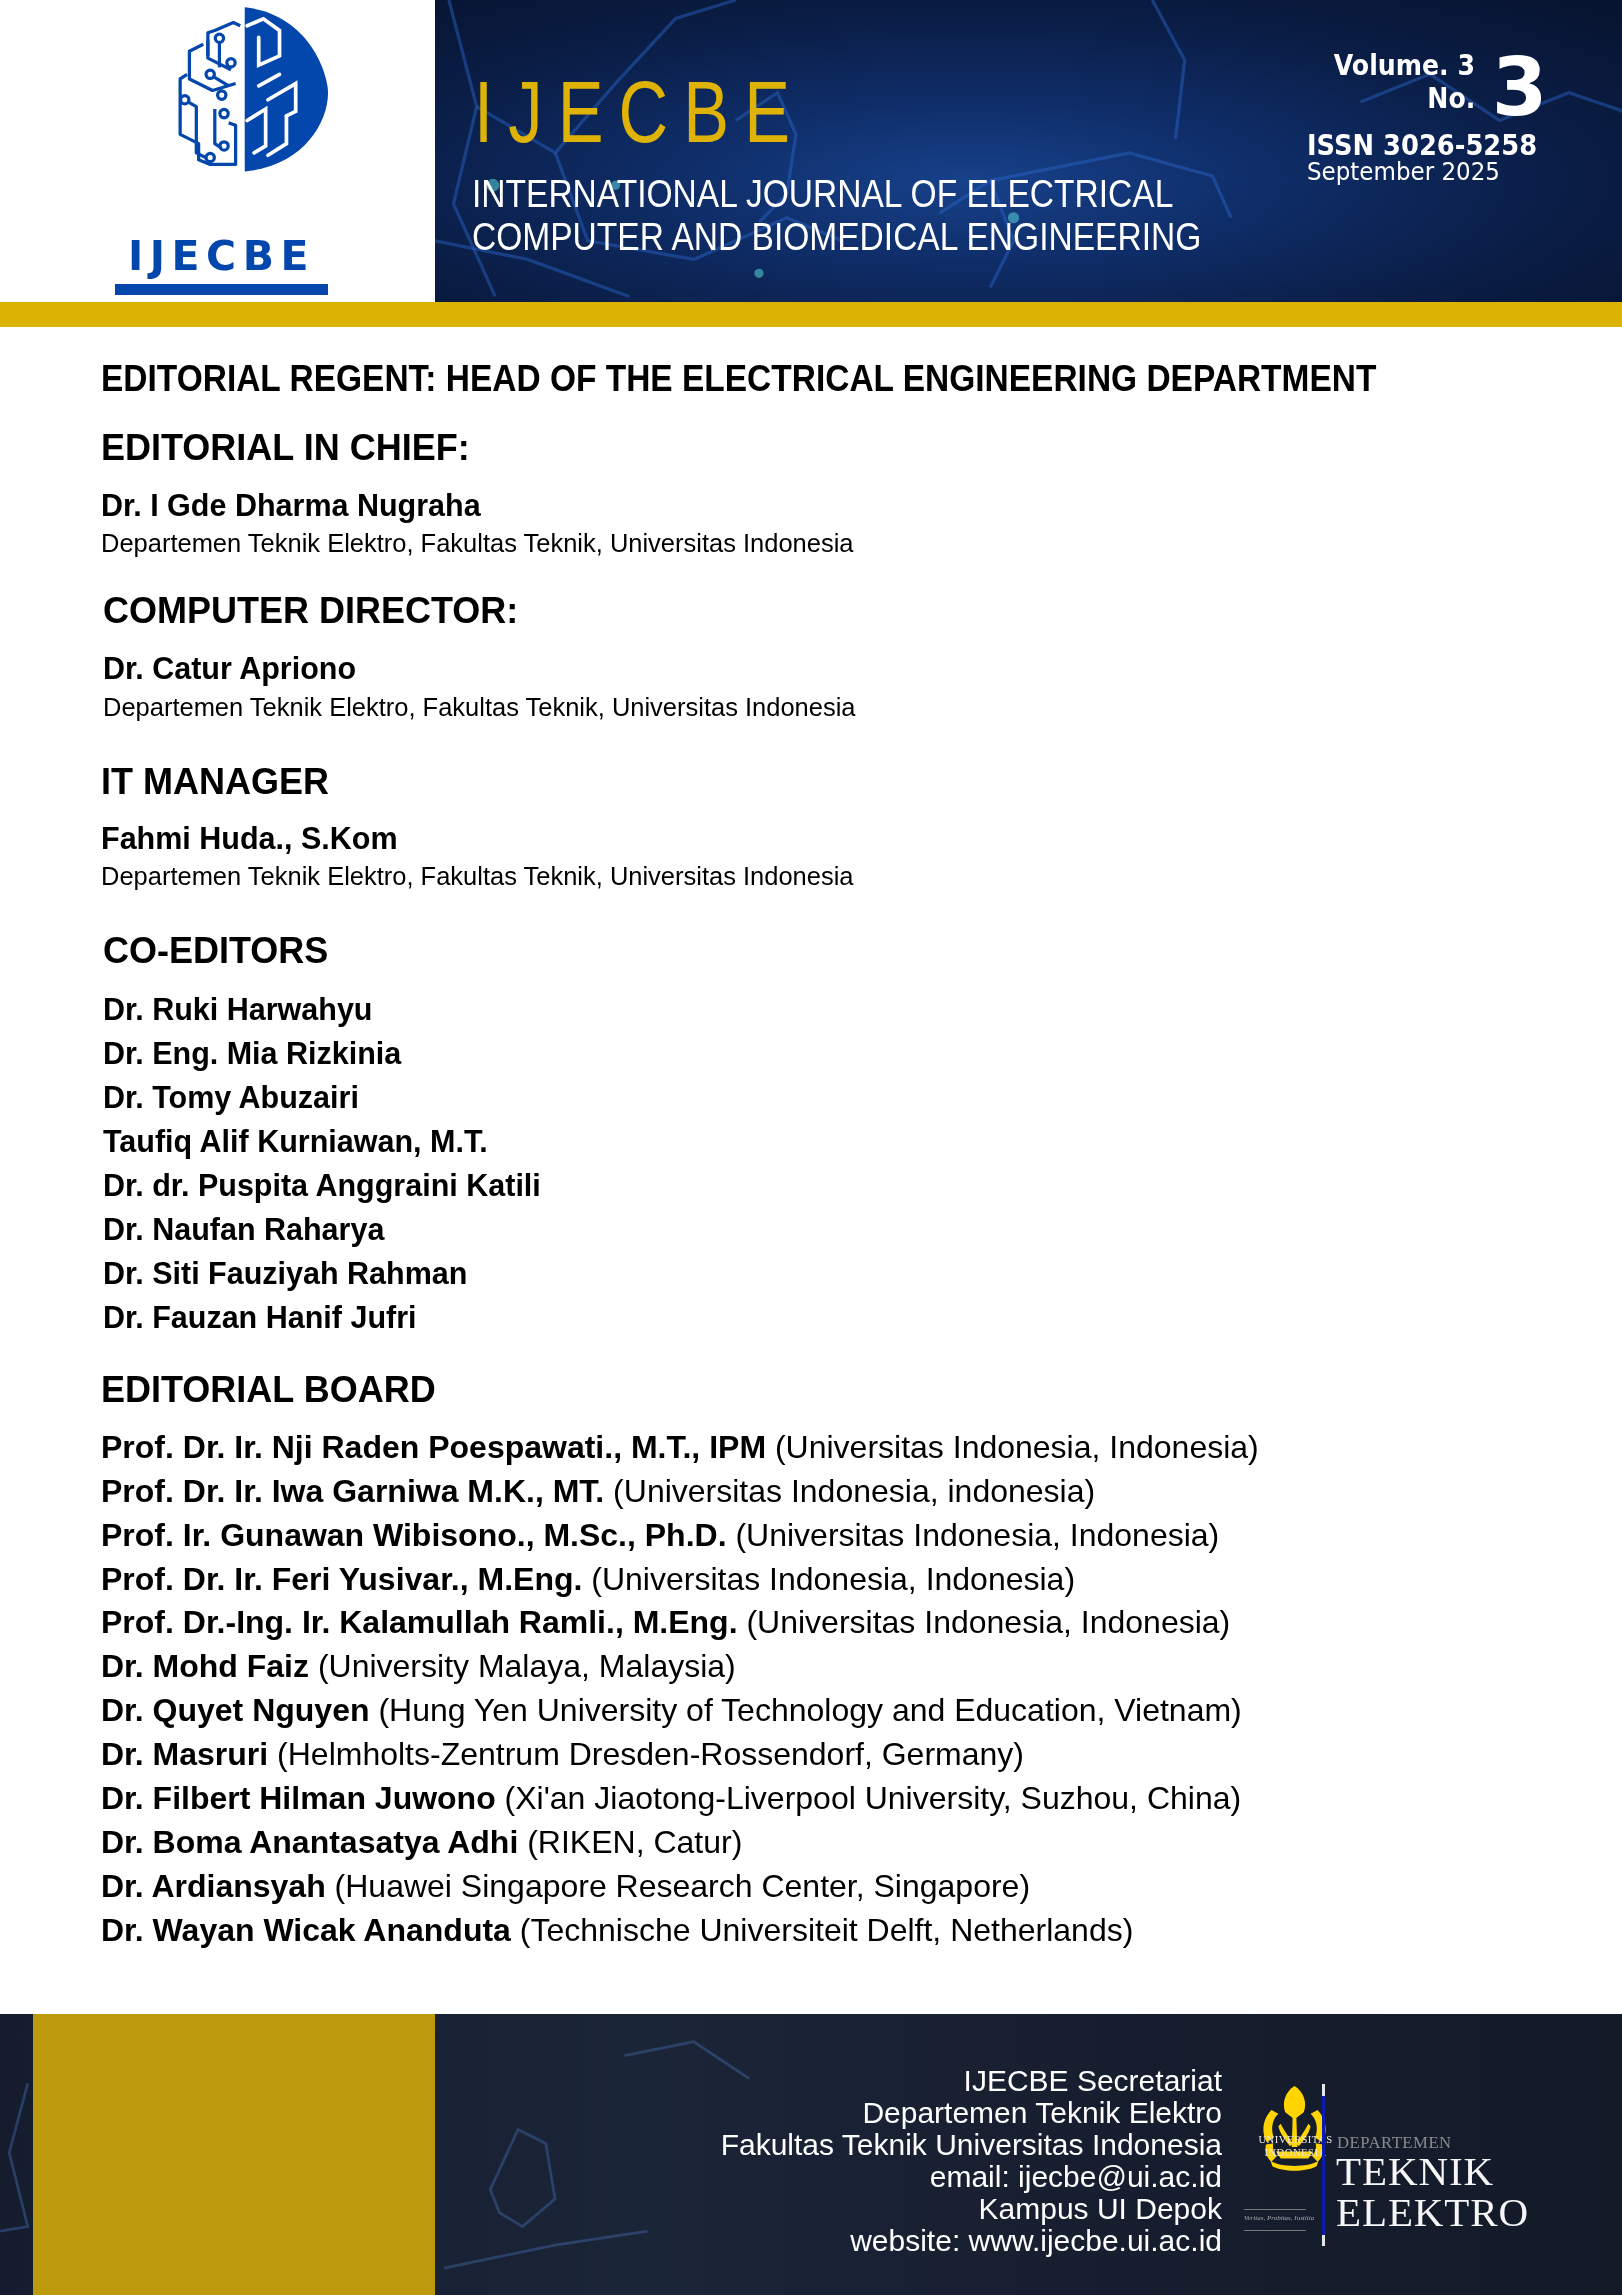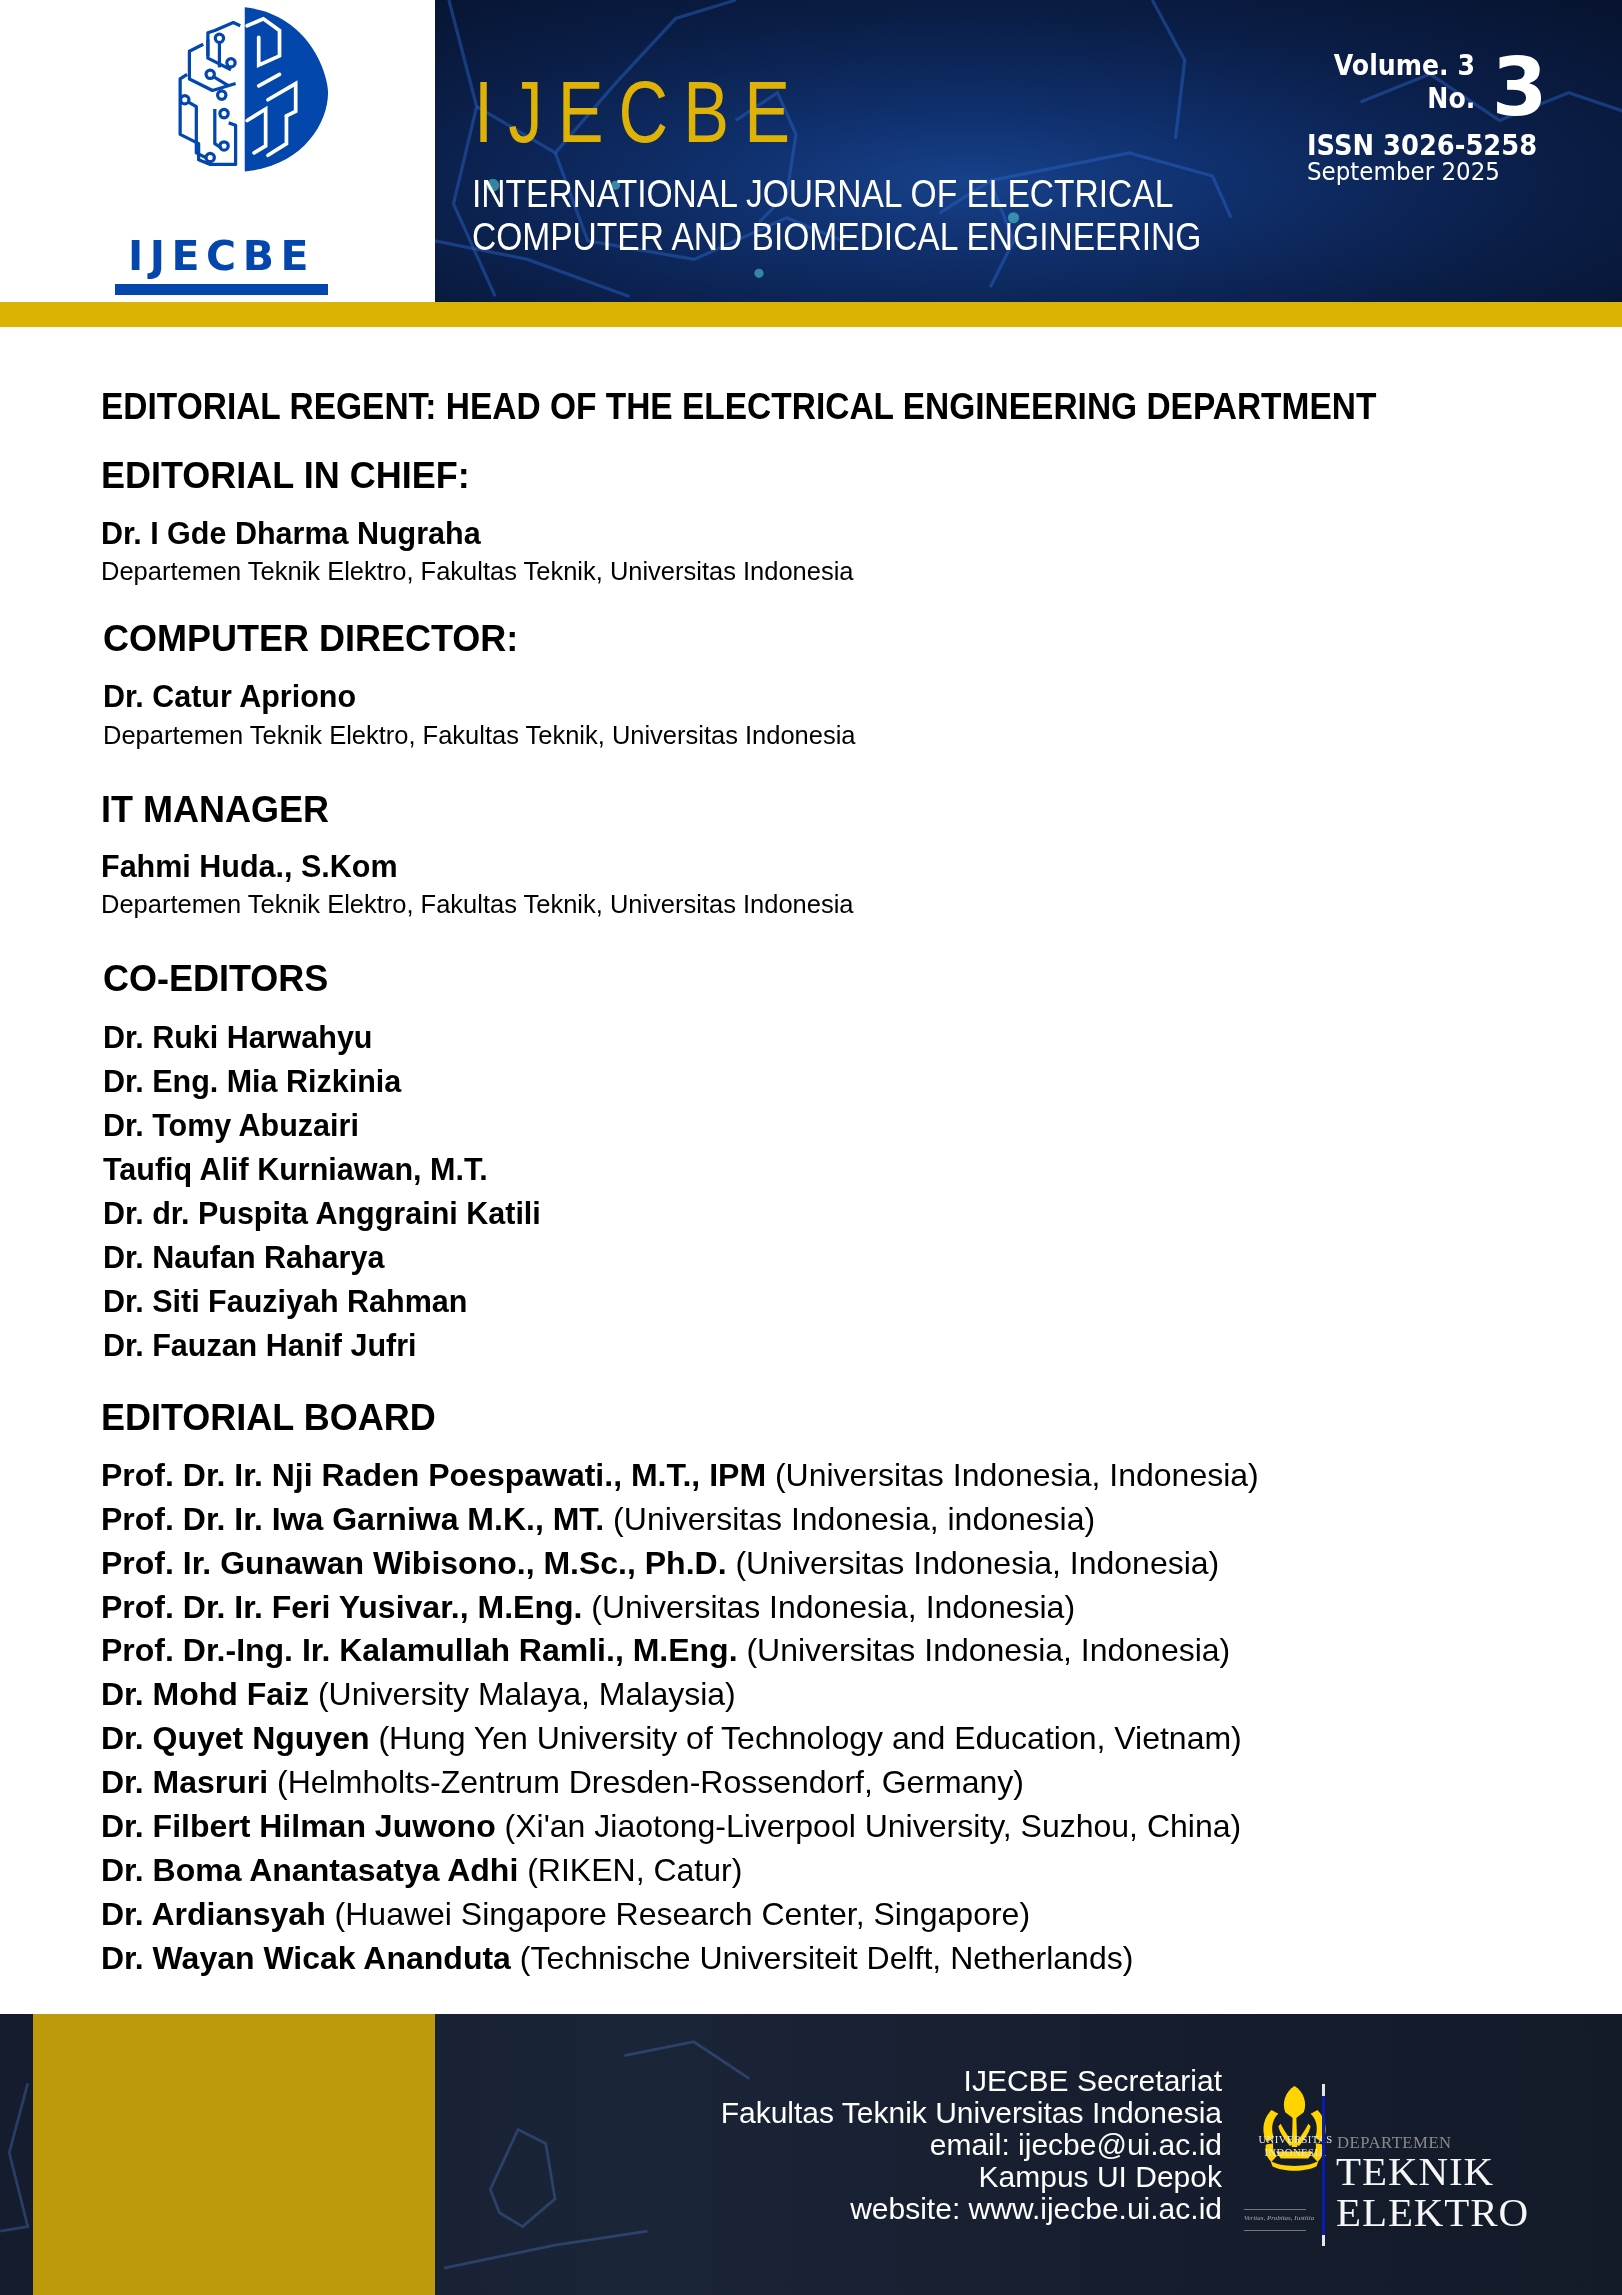--- a/index.html
+++ b/index.html
@@ -35,21 +35,21 @@
              font-weight: bold; font-size: 80px; line-height: 69px; }
   .issn-line { position: absolute; left: 11.6px; top: 85px; font-family: "DejaVu Sans", sans-serif;
                font-weight: bold; font-size: 28px; line-height: 30px; white-space: nowrap;
                transform: scaleX(0.92); transform-origin: left top; }
   .date-line { position: absolute; left: 11.6px; top: 112px; font-family: "DejaVu Sans", sans-serif;
                font-size: 25px; line-height: 27px; white-space: nowrap;
                transform: scaleX(0.92); transform-origin: left top; }
   .gold-bar { position: absolute; left: 0; top: 302px; width: 1622px; height: 25px; background: #ddb303; }
 
   
-  .content { position: absolute; left: 0; top: 338px; width: 1418px; height: 1689px; }
+  .content { position: absolute; left: 0; top: 310px; width: 1418px; height: 1689px; }
   .h-main { position: absolute; left: 101px; font-family: "Liberation Sans", sans-serif; font-weight: bold;
             font-size: 36px; line-height: 42px; white-space: nowrap; transform-origin: left top; }
   .name { position: absolute; left: 101px; font-family: "Liberation Sans", sans-serif; font-weight: bold;
           font-size: 30.5px; line-height: 36px; white-space: nowrap; transform-origin: left top; }
   .affil { position: absolute; left: 101px; font-family: "Liberation Sans", sans-serif;
            font-size: 26px; line-height: 30.5px; white-space: nowrap; transform: scaleX(0.98); transform-origin: left top; }
   .co-name { position: absolute; left: 103px; font-family: "Liberation Sans", sans-serif; font-weight: bold;
              font-size: 30.5px; line-height: 37px; white-space: nowrap; }
   .board-row { position: absolute; left: 101px; font-family: "Liberation Sans", sans-serif;
                font-size: 32px; line-height: 39px; white-space: nowrap; }
@@ -210,20 +210,21 @@
     </g>
     <g stroke="#e0c23a" stroke-opacity="0.22" stroke-width="8" fill="none">
       <path d="M160 0 L190 200 L160 340 L100 450"></path>
       <path d="M190 200 L330 260 L460 340"></path>
       <path d="M420 300 L480 240 L540 290 L540 420 L480 460 L420 420 Z"></path>
     </g>
   </svg>
   <div class="footer-gold"></div>
   <div class="contact">
     <div>IJECBE Secretariat</div>
+    <div>Departemen Teknik Elektro</div>
     <div>Fakultas Teknik Universitas Indonesia</div>
     <div>email: ijecbe@ui.ac.id</div>
     <div>Kampus UI Depok</div>
     <div>website: www.ijecbe.ui.ac.id</div>
   </div>
 </div>
 
 <svg class="ui-logo" viewBox="0 0 180 300">
   <g fill="#ffd400">
     <path d="M90 8 C 70 20 62 45 70 65 L 90 80 L 110 65 C 118 45 110 20 90 8 Z"></path>

